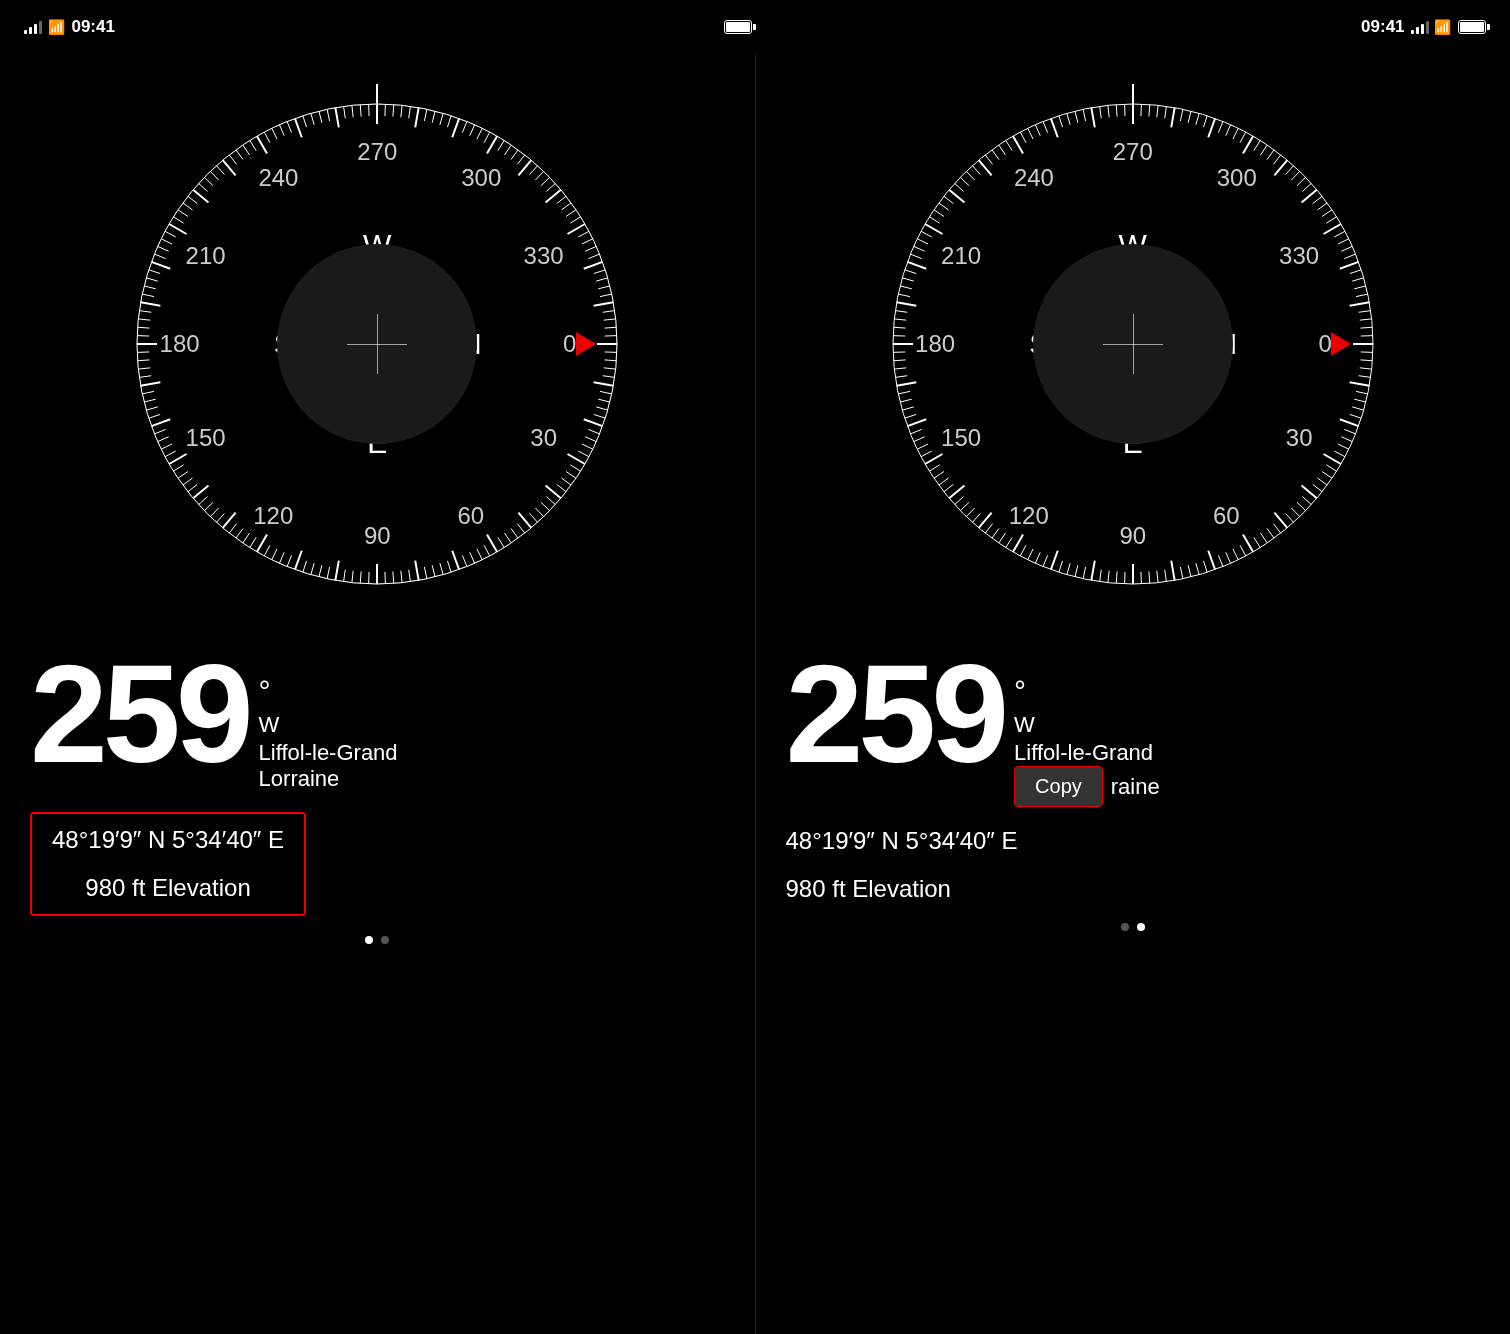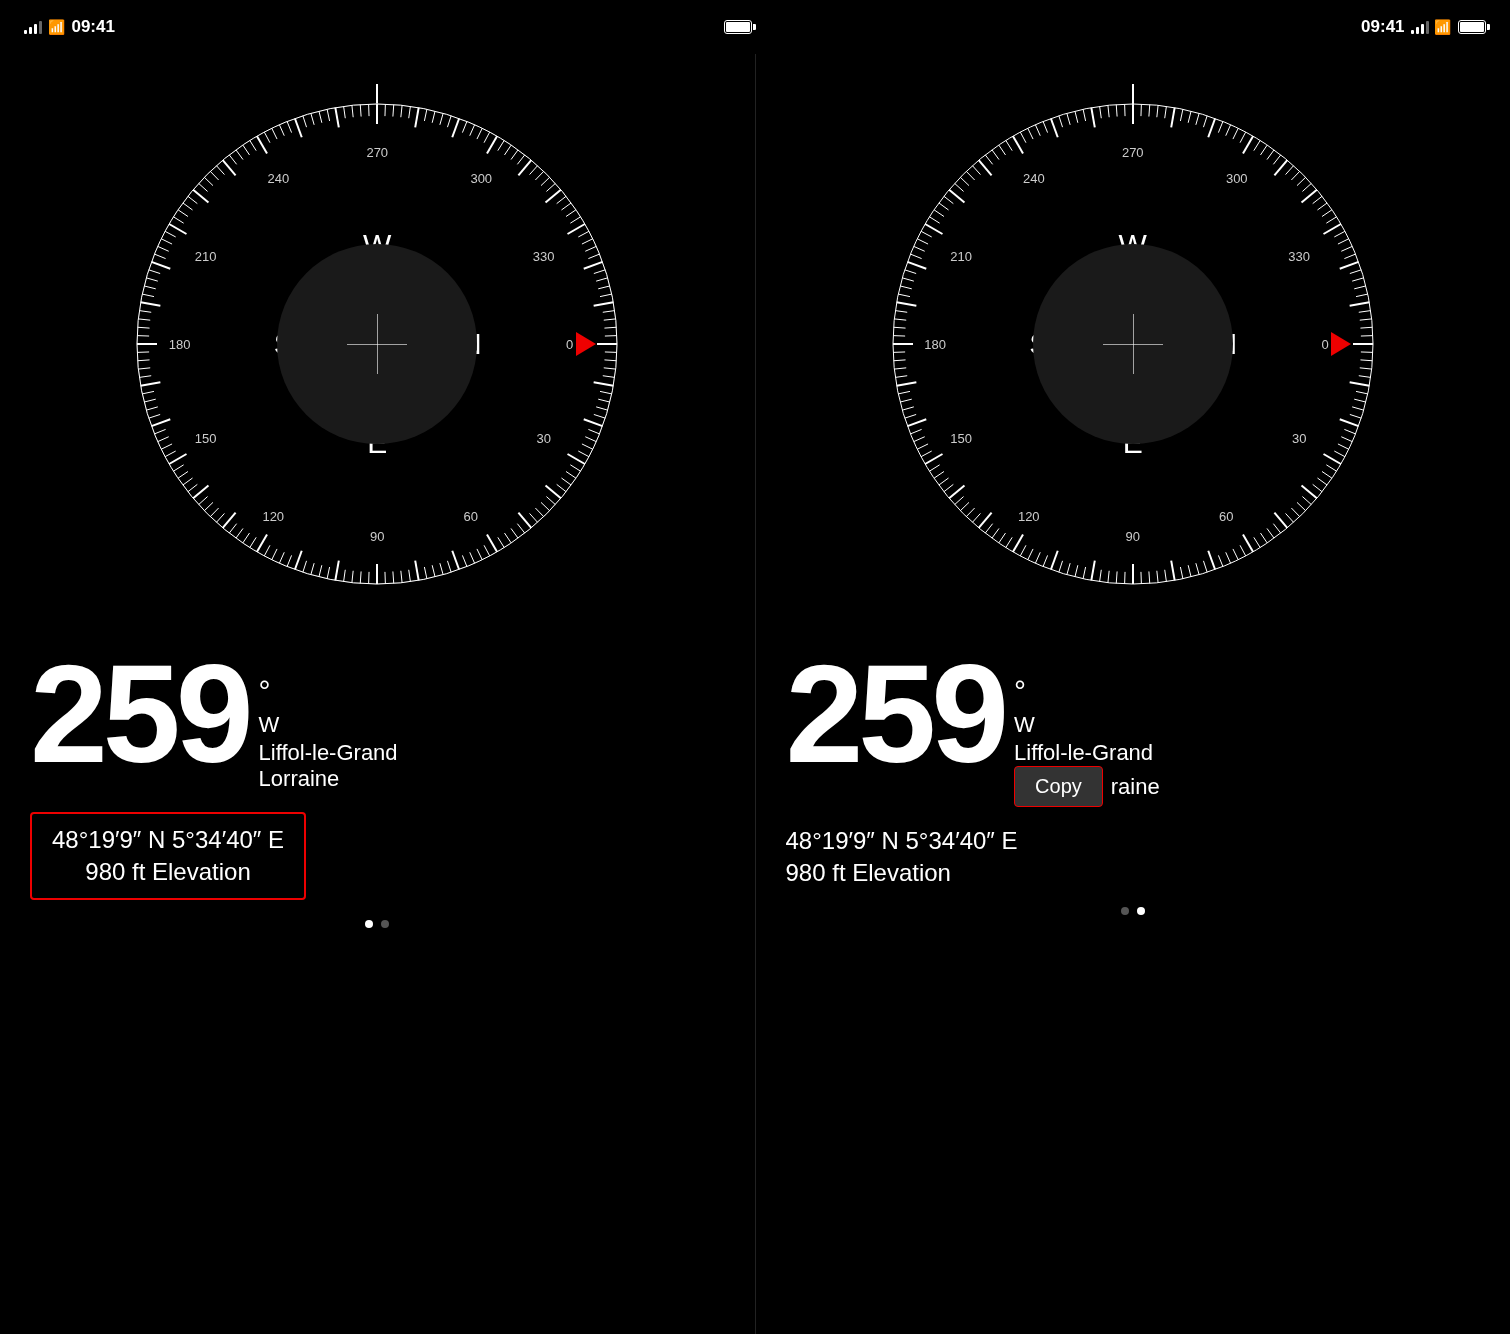--- a/index.html
+++ b/index.html
@@ -156,21 +156,21 @@
       width: 0; height: 0;
       border-top: 12px solid transparent;
       border-bottom: 12px solid transparent;
       border-left: 20px solid #e00;
     }
 
     
     .deg-num {
       position: absolute;
       color: #ccc;
-      font-size: 13px;
+      font-size: 24px;
       font-weight: 300;
       transform: translate(-50%, -50%);
     }
 
     
     .top-line {
       position: absolute;
       top: 0;
       left: 50%;
       transform: translateX(-50%);
@@ -244,21 +244,21 @@
       font-size: 24px;
       font-weight: 300;
       color: #fff;
       white-space: nowrap;
     }
 
     .elevation-text {
       font-size: 24px;
       font-weight: 300;
       color: #fff;
-      margin-top: 4px;
+      margin-top: 20px;
     }
 
     
     .dots {
       display: flex;
       gap: 8px;
       margin-top: 20px;
     }
     .dot {
       width: 8px; height: 8px;

